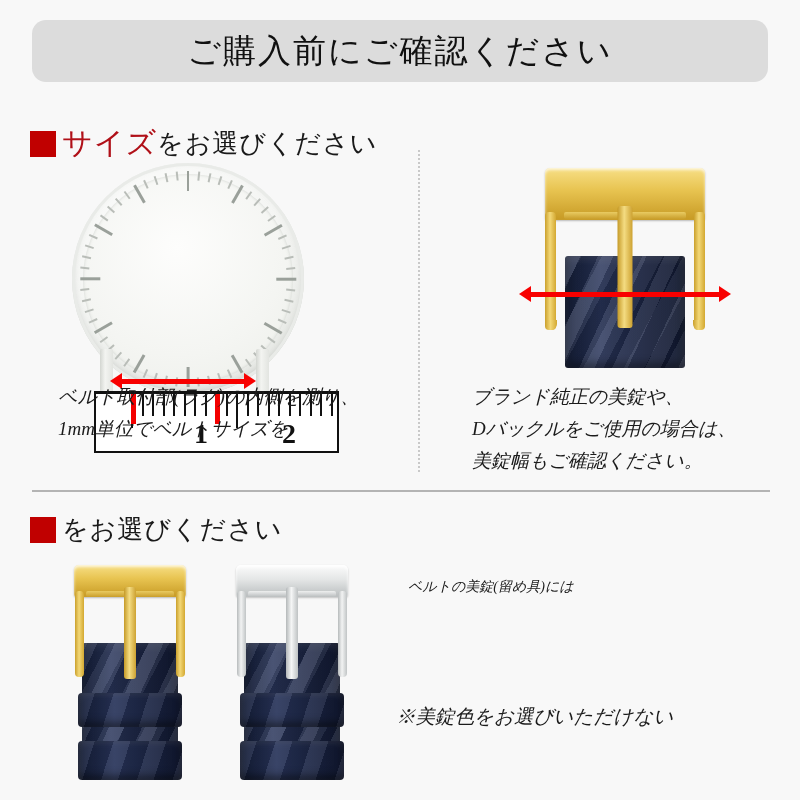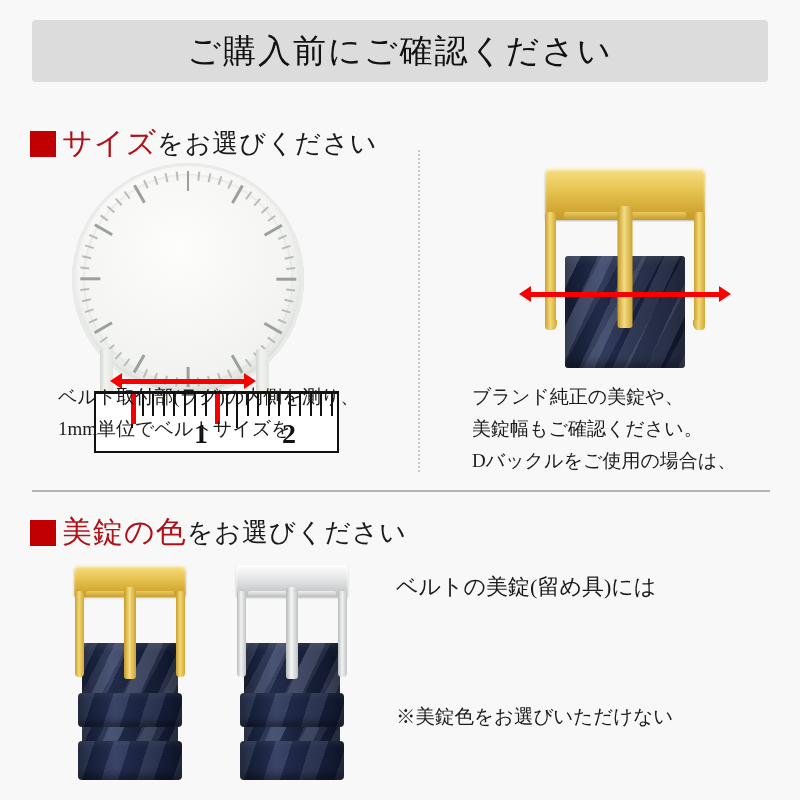--- a/index.html
+++ b/index.html
@@ -17,21 +17,21 @@
   }
 
   
   .header-bar {
     position: absolute;
     left: 32px;
     top: 20px;
     width: 736px;
     height: 62px;
     background: #dcdcdc;
-    border-radius: 4px;
+    border-radius: 14px;
     display: flex;
     align-items: center;
     justify-content: center;
   }
   .header-title {
     font-size: 33px;
     letter-spacing: 2px;
     color: #111;
     font-family: "Liberation Serif", "DejaVu Serif", serif;
   }
@@ -83,24 +83,25 @@
     background: #b4b4b4;
   }
 
   
   .caption {
     position: absolute;
     font-size: 19px;
     line-height: 32px;
     color: #1b1b1b;
     white-space: nowrap;
+    font-style: italic;
   }
   #caption-left  { left: 58px;  top: 381px; }
   #caption-right { left: 472px; top: 381px; }
-  #caption-color { left: 396px; top: 570px; font-size: 22px; line-height: 34px; }
+  #caption-color { left: 408px; top: 570px; font-size: 14px; line-height: 34px; }
   #note-color    { left: 396px; top: 700px; font-size: 19.5px; line-height: 34px; }
   #note-color .indent { padding-left: 22px; display: block; }
   .accent-red { color: #b01018; }
 
   
   .diagram-watch {
     position: absolute;
     left: 60px;
     top: 163px;
     width: 290px;
@@ -417,27 +418,26 @@
   </div>
 </div>
 
 <div class="caption" id="caption-left">
   <div>ベルト取付部(ラグ)の内側を測り、</div>
   <div>1mm単位でベルトサイズを</div>
 </div>
 
 <div class="caption" id="caption-right">
   <div>ブランド純正の美錠や、</div>
+  <div>Dバックルをご使用の場合は、</div>
   <div>美錠幅もご確認ください。</div>
-  <div>Dバックルをご使用の場合は、</div>
 </div>
 
 <div class="section-heading" id="heading-color">
   <span class="sq-bullet"></span>
-  <span class="heading-accent">美錠の色</span>
   <span class="heading-rest">をお選びください</span>
 </div>
 
 <div class="buckle gold" id="buckle-gold-sm">
   <div class="strap" style="top:78px; width:96px;  height:137px;"></div>
   <div class="strap-seg" style="top:128px; width:104px; height:34px;"></div>
   <div class="strap-seg" style="top:176px; width:104px; height:39px;"></div>
   <div class="bk-plate" style="top:0px;  width:112px; height:32px;"></div>
   <div class="bk-arm" style="left:5px;  top:26px; width:9px; height:86px;"></div>
   <div class="bk-arm" style="right:5px; top:26px; width:9px; height:86px;"></div>

